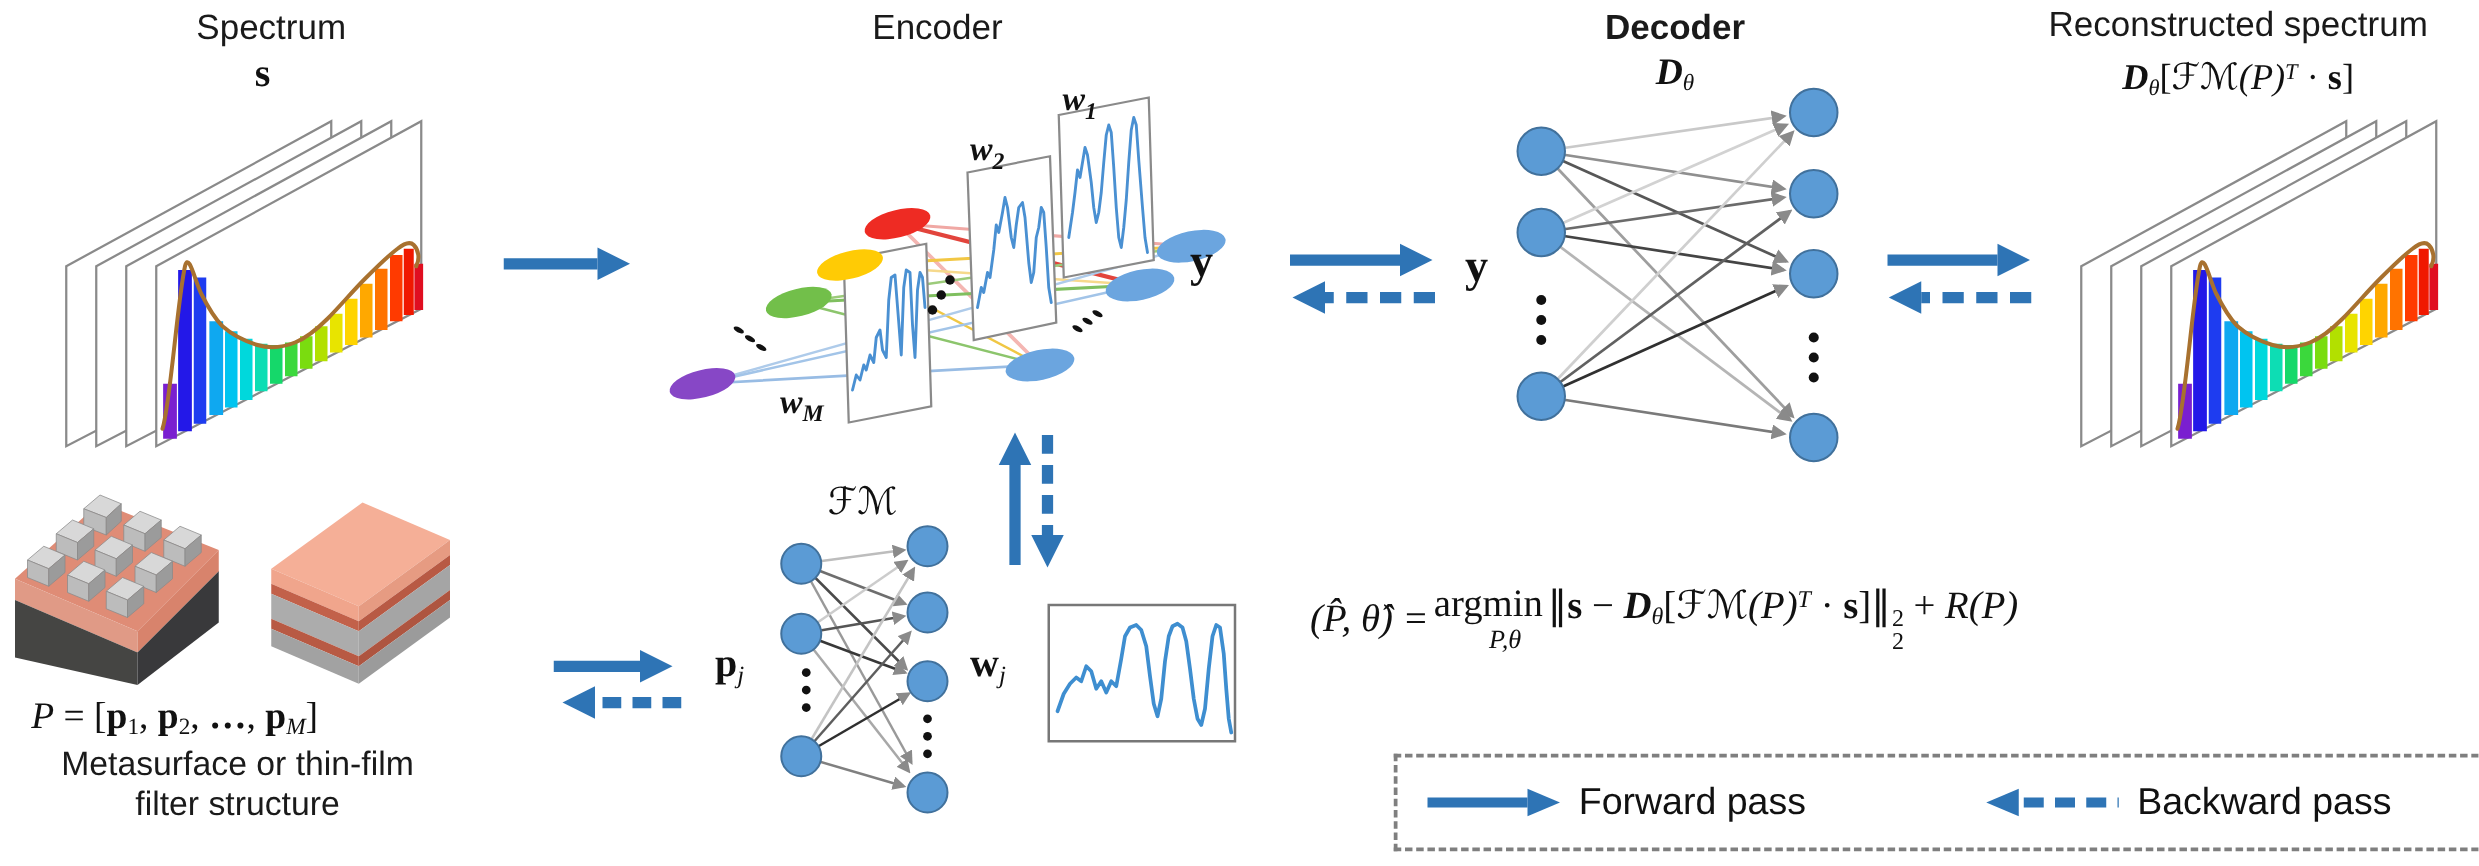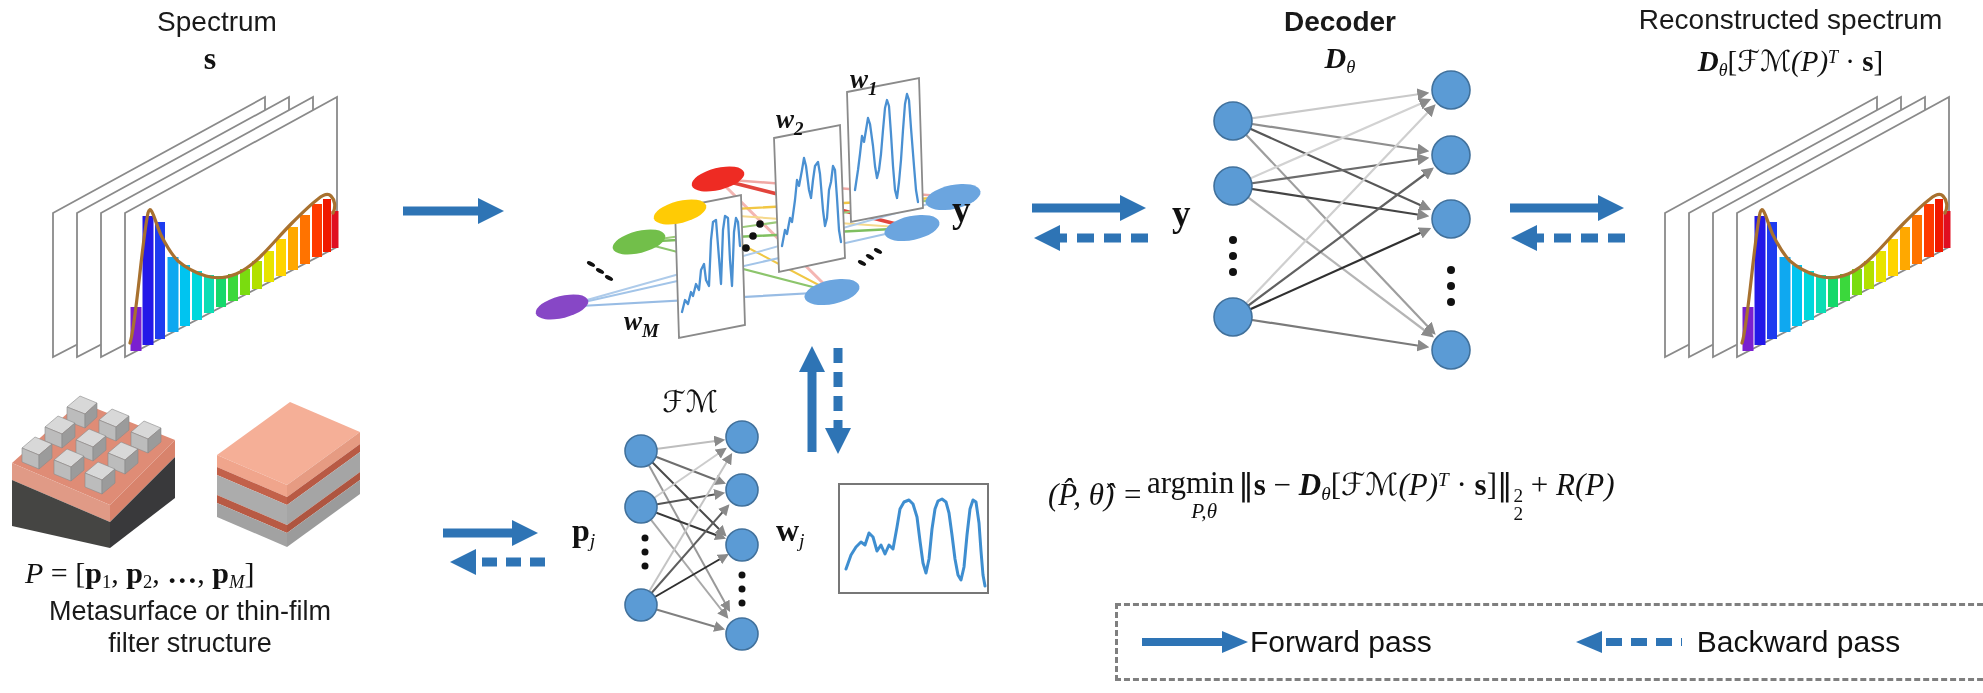--- a/index.html
+++ b/index.html
@@ -33,20 +33,21 @@
   .caption{font-size:27px;text-align:center;color:#1a1a1a;line-height:1.12;}
 </style>
 </head>
 <body>
 
 <div id="canvas">
 
   <div class="abs title" style="left:102px;top:6px;width:230px;">Spectrum</div>
   <div class="abs math bd" style="left:95px;top:40px;width:230px;font-size:32px;text-align:center;">s</div>
 
+  <div class="abs title" style="left:615px;top:6px;width:270px;">Encoder</div>
 
   <div class="abs title" style="left:1255px;top:6px;width:170px;font-weight:bold;">Decoder</div>
   <div class="abs title" style="left:1598px;top:4px;width:385px;">Reconstructed spectrum</div>
 
   <div class="abs math" style="left:1255px;top:41px;width:170px;font-size:30px;text-align:center;">
     <span class="it bd">D</span><sub class="m">θ</sub>
   </div>
   <div class="abs math" style="left:1598px;top:44px;width:385px;font-size:29px;text-align:center;">
     <span class="it bd">D</span><sub class="m">θ</sub><span>[</span><span class="ds it">ℱℳ</span><span class="it">(P)</span><sup class="m">T</sup><span> · </span><span class="bd">s</span><span>]</span>
   </div>
@@ -361,21 +362,21 @@
           <span>2</span>
         </span><span> + </span><span class="it">R(P)</span>
     </span>
   </div>
 
   <div id="legend-box" class="abs" style="left:1115px;top:603px;width:858px;height:72px;padding-left:22px;box-sizing:content-box;">
     <svg width="110" height="28" viewBox="0 0 110 28">
       <line x1="2" y1="14" x2="82" y2="14" stroke="var(--arrow-blue)" stroke-width="8"></line>
       <polygon points="82,3 108,14 82,25" fill="var(--arrow-blue)"></polygon>
     </svg>
-    <span class="leg-label" style="">Forward pass</span>
+    <span class="leg-label" style="margin-left:13px;">Forward pass</span>
     <svg width="112" height="28" viewBox="0 0 112 28" style="margin-left:140px;">
       <polygon points="30,3 4,14 30,25" fill="var(--arrow-blue)"></polygon>
       <line x1="34" y1="14" x2="110" y2="14" stroke="var(--arrow-blue)" stroke-width="8" stroke-dasharray="16 9"></line>
     </svg>
     <span class="leg-label" style="margin-left:13px;">Backward pass</span>
   </div>
 
   <svg class="abs" style="left:0;top:0;pointer-events:none;" width="1983" height="693" viewBox="0 0 1983 693">
     <g>
       <line class="arrow" x1="403" y1="211" x2="478" y2="211" stroke-width="9"></line>

